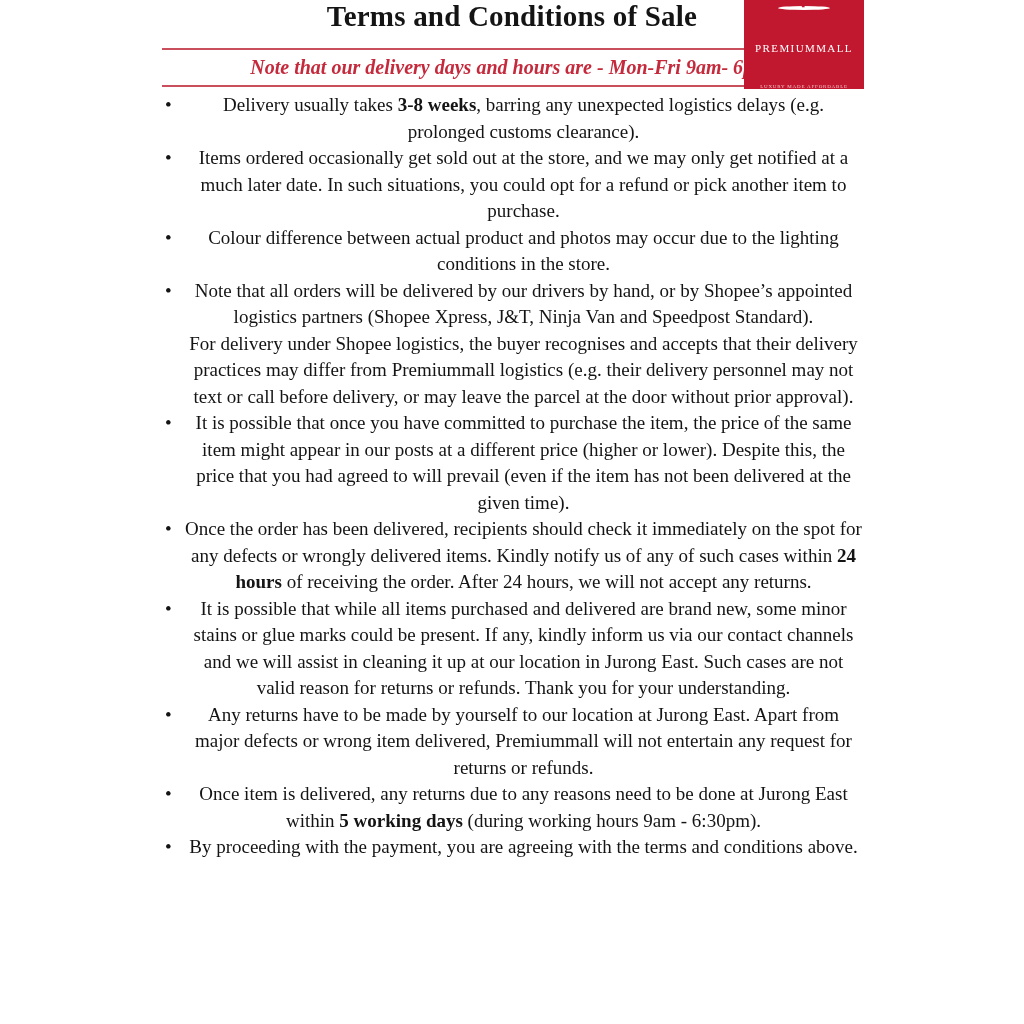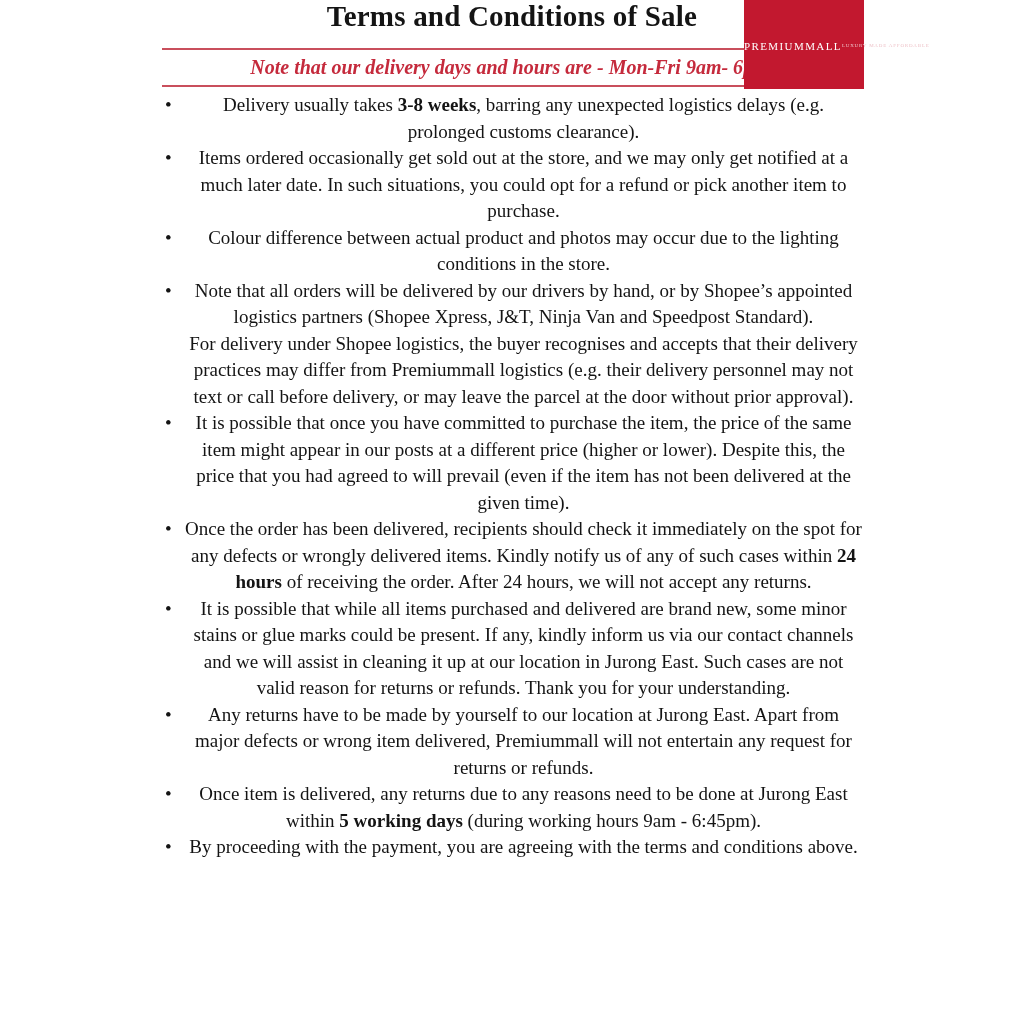--- a/index.html
+++ b/index.html
@@ -13,21 +13,21 @@
     font-family:"Liberation Serif", serif;
     color:#141414;
     position:relative;
     overflow:hidden;
   }
   .logo {
     position:absolute;
     top:0; left:744px;
     width:120px; height:89px;
     background:var(--red);
-    display:flex; flex-direction:row; align-items:center;
+    display:flex; flex-direction:column; align-items:center;gap:29px;
   }
   .logo-circle {
     width:52px; height:52px;
     background:#ffffff;
     border-radius:50%;
     margin-top:6px;
     display:flex; align-items:flex-end; justify-content:center;
     overflow:hidden;
   }
   .logo-circle svg { display:block; }
@@ -119,16 +119,16 @@
   </div>
   <ul class="terms">
       <li><span>Delivery usually takes </span><b>3-8 weeks</b><span>, barring any unexpected logistics delays (e.g. prolonged customs clearance).</span></li>
       <li><span>Items ordered occasionally get sold out at the store, and we may only get notified at a much later date. In such situations, you could opt for a refund or pick another item to purchase.</span></li>
       <li><span>Colour difference between actual product and photos may occur due to the lighting conditions in the store.</span></li>
       <li><span>Note that all orders will be delivered by our drivers by hand, or by Shopee’s appointed logistics partners (Shopee Xpress, J&amp;T, Ninja Van and Speedpost Standard).</span><br><span>For delivery under Shopee logistics, the buyer recognises and accepts that their delivery practices may differ from Premiummall logistics (e.g. their delivery personnel may not text or call before delivery, or may leave the parcel at the door without prior approval).</span></li>
       <li><span>It is possible that once you have committed to purchase the item, the price of the same item might appear in our posts at a different price (higher or lower). Despite this, the price that you had agreed to will prevail (even if the item has not been delivered at the given time).</span></li>
       <li><span>Once the order has been delivered, recipients should check it immediately on the spot for any defects or wrongly delivered items. Kindly notify us of any of such cases within </span><b>24 hours</b><span> of receiving the order. After 24 hours, we will not accept any returns.</span></li>
       <li><span>It is possible that while all items purchased and delivered are brand new, some minor stains or glue marks could be present. If any, kindly inform us via our contact channels and we will assist in cleaning it up at our location in Jurong East. Such cases are not valid reason for returns or refunds. Thank you for your understanding.</span></li>
       <li><span>Any returns have to be made by yourself to our location at Jurong East. Apart from major defects or wrong item delivered, Premiummall will not entertain any request for returns or refunds.</span></li>
-      <li><span>Once item is delivered, any returns due to any reasons need to be done at Jurong East within </span><b>5 working days</b><span> (during working hours 9am - 6:45pm).</span></li>
+      <li><span>Once item is delivered, any returns due to any reasons need to be done at Jurong East within </span><b>5 working days</b><span> (during working hours 9am - 6:30pm).</span></li>
       <li><span>By proceeding with the payment, you are agreeing with the terms and conditions above.</span></li>
     </ul>
 </div>
 
 </body></html>

